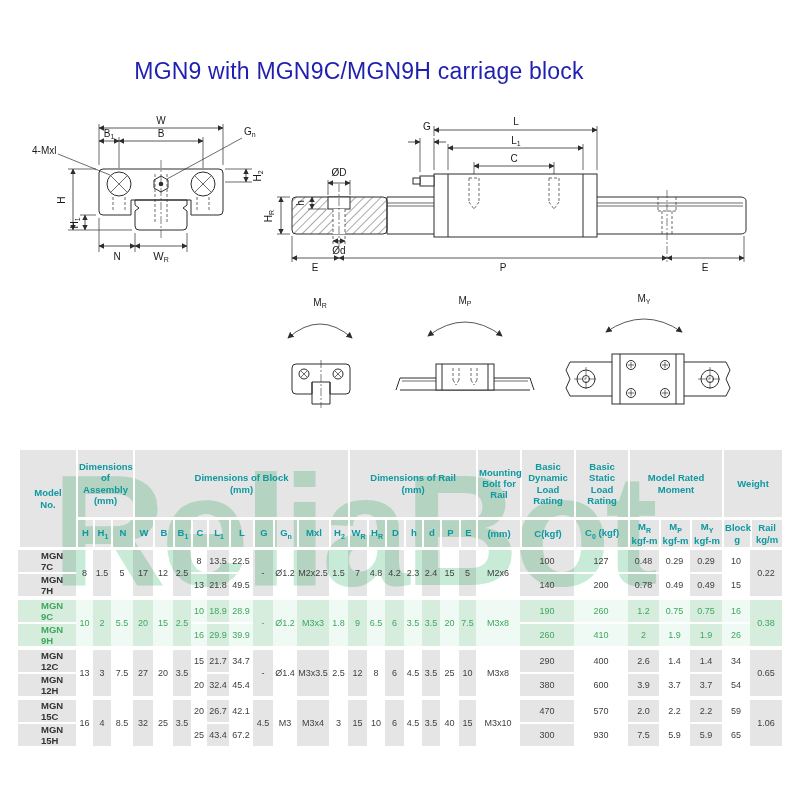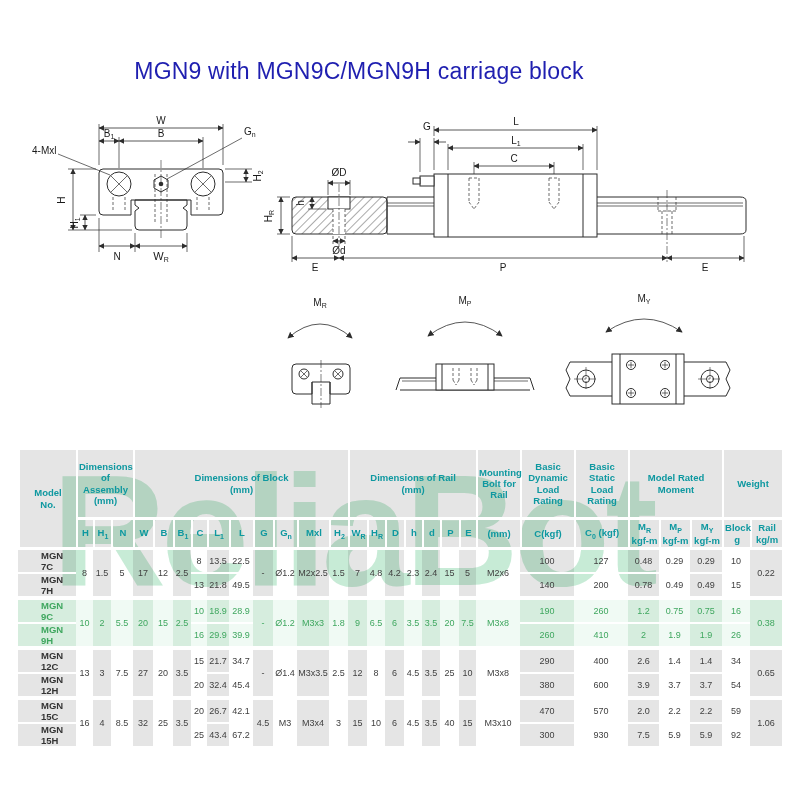--- a/index.html
+++ b/index.html
@@ -576,19 +576,19 @@
           <tr>
             <td class="shade model">MGN 15H</td>
             <td class="plain">25</td>
             <td class="shade">43.4</td>
             <td class="plain">67.2</td>
             <td class="shade">300</td>
             <td class="plain">930</td>
             <td class="shade">7.5</td>
             <td class="plain">5.9</td>
             <td class="shade">5.9</td>
-            <td class="plain">92</td>
+            <td class="plain">65</td>
           </tr>
         </tbody>
     </table>
   </div>
 
 </div>
 
 </body></html>

